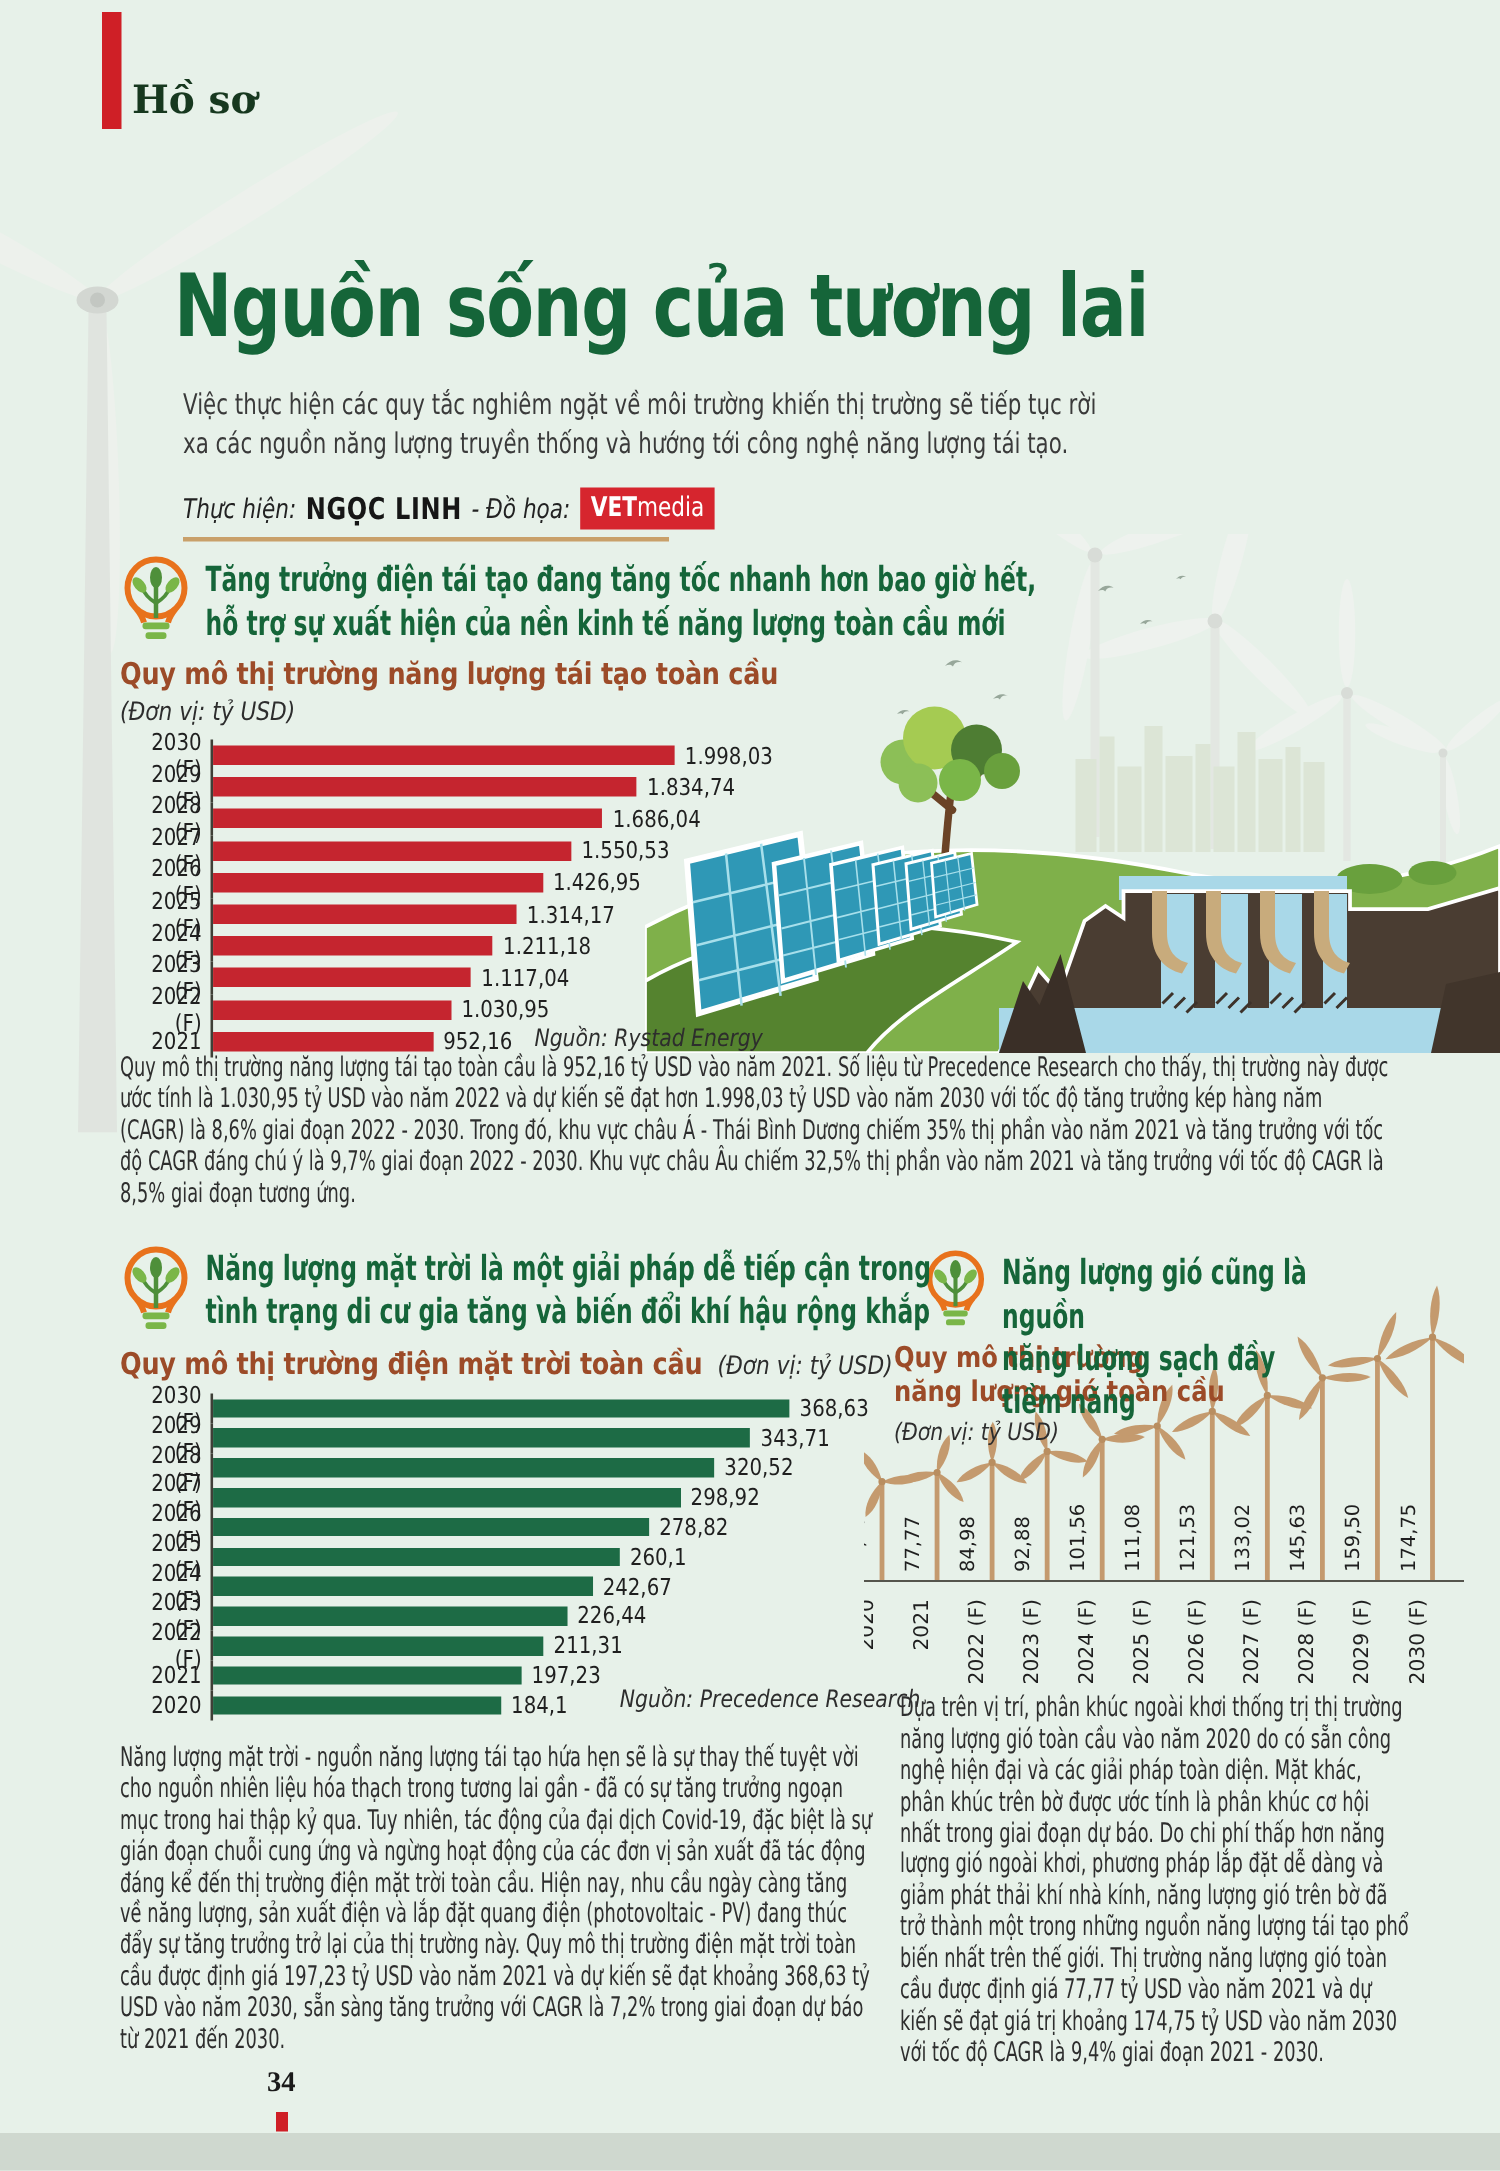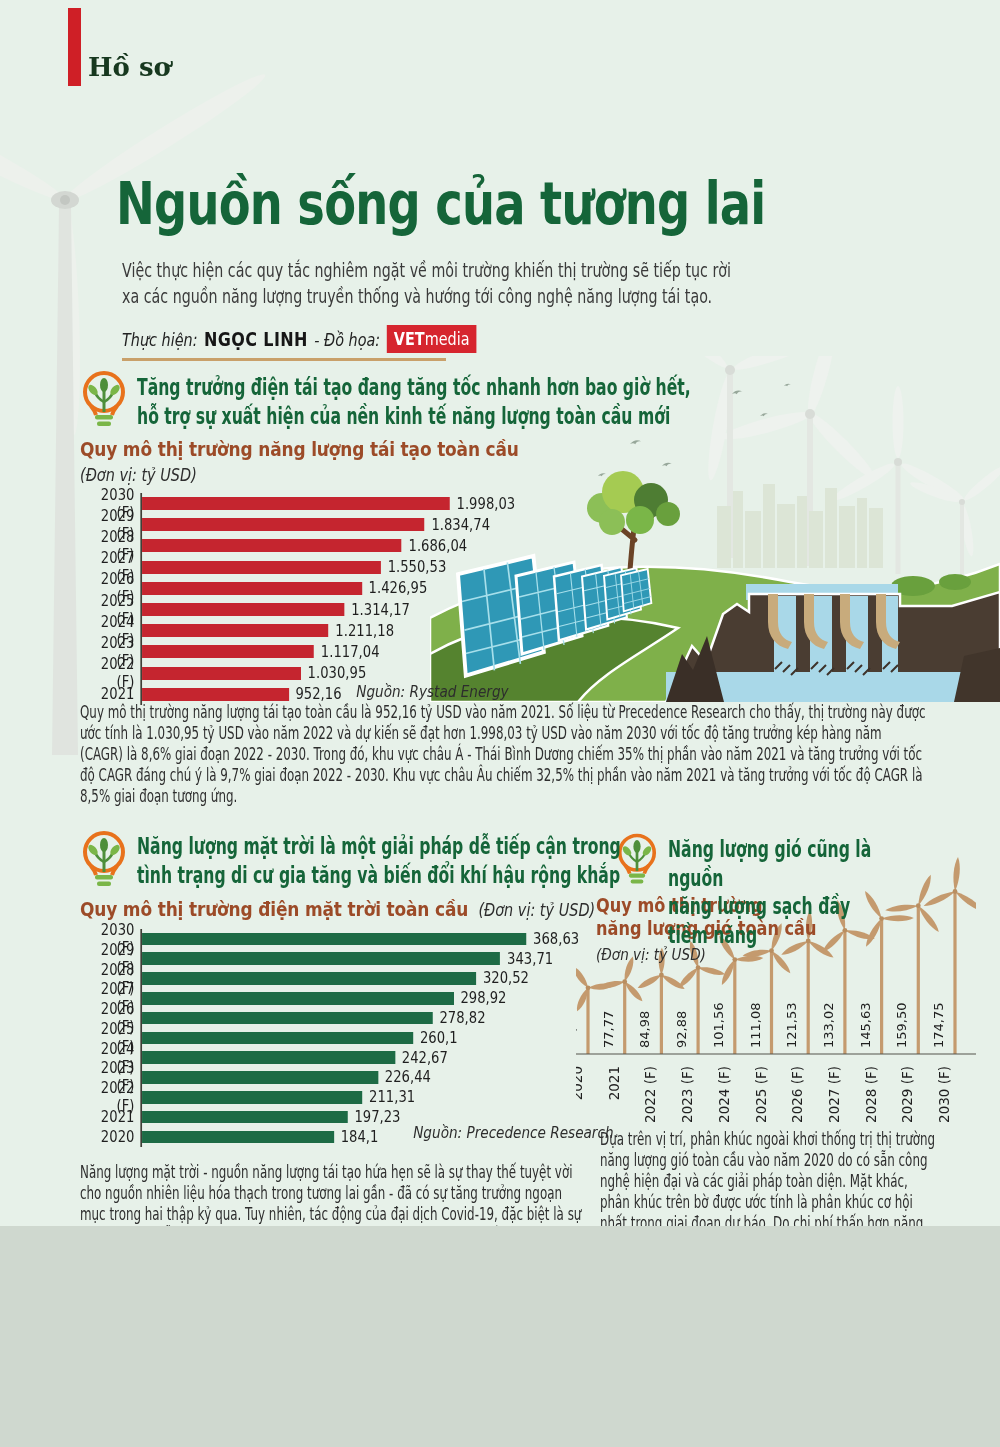--- a/index.html
+++ b/index.html
@@ -1,16 +1,16 @@
 <!DOCTYPE html>
 <html><head>
 <meta charset="utf-8">
 <style>
   html,body{margin:0;padding:0;background:#cfd8cf;}
-  .page{position:relative;width:1000px;height:1226px;background:#e7f1e9;overflow:hidden;
+  .page{position:relative;width:1000px;height:1422px;background:#e7f1e9;overflow:hidden;
         font-family:"DejaVu Sans",sans-serif;}
   .abs{position:absolute;}
 
   
   #kicker-bar{left:68px;top:8px;width:13px;height:78px;background:#cf1f26;}
   #kicker{left:88px;top:52px;font-family:"DejaVu Serif",serif;font-weight:700;
           font-size:26px;color:#17381f;z-index:3;}
 
   
   #main-title{left:122px;top:114px;font-family:"Liberation Serif",serif;font-weight:700;

